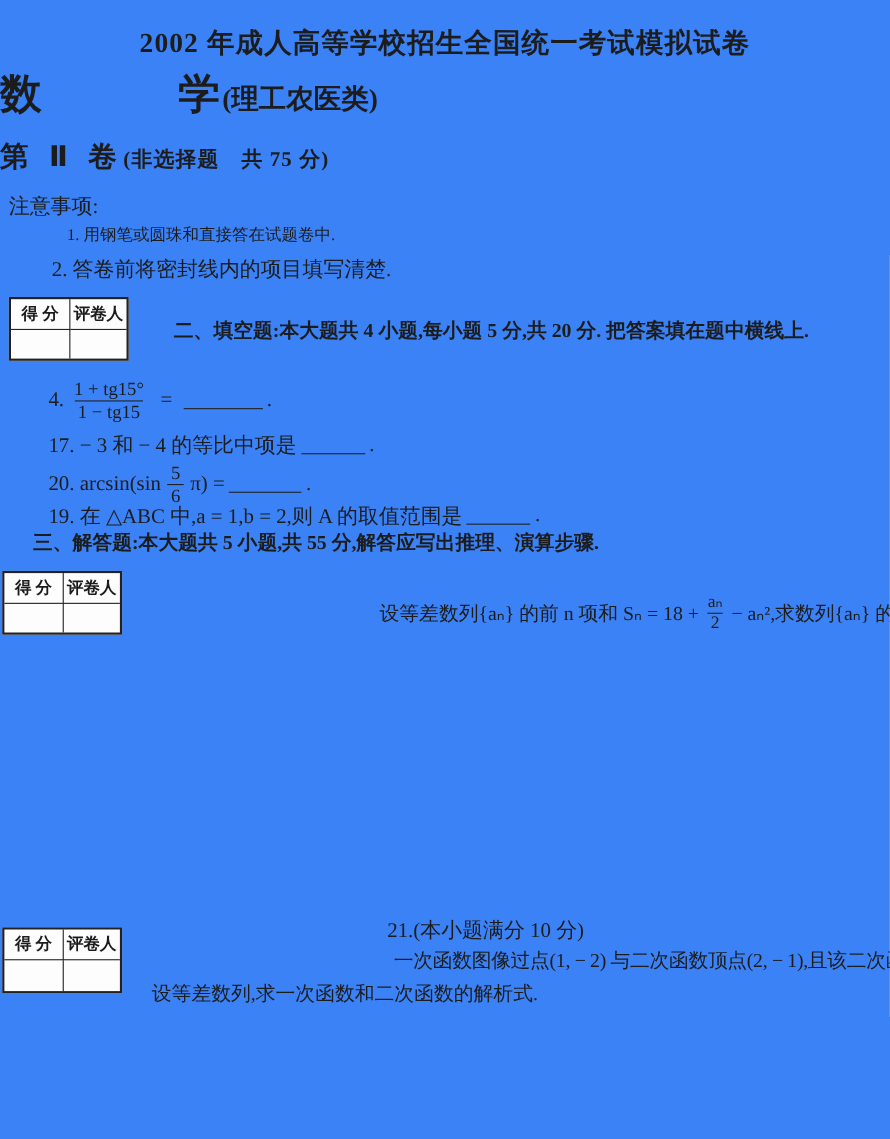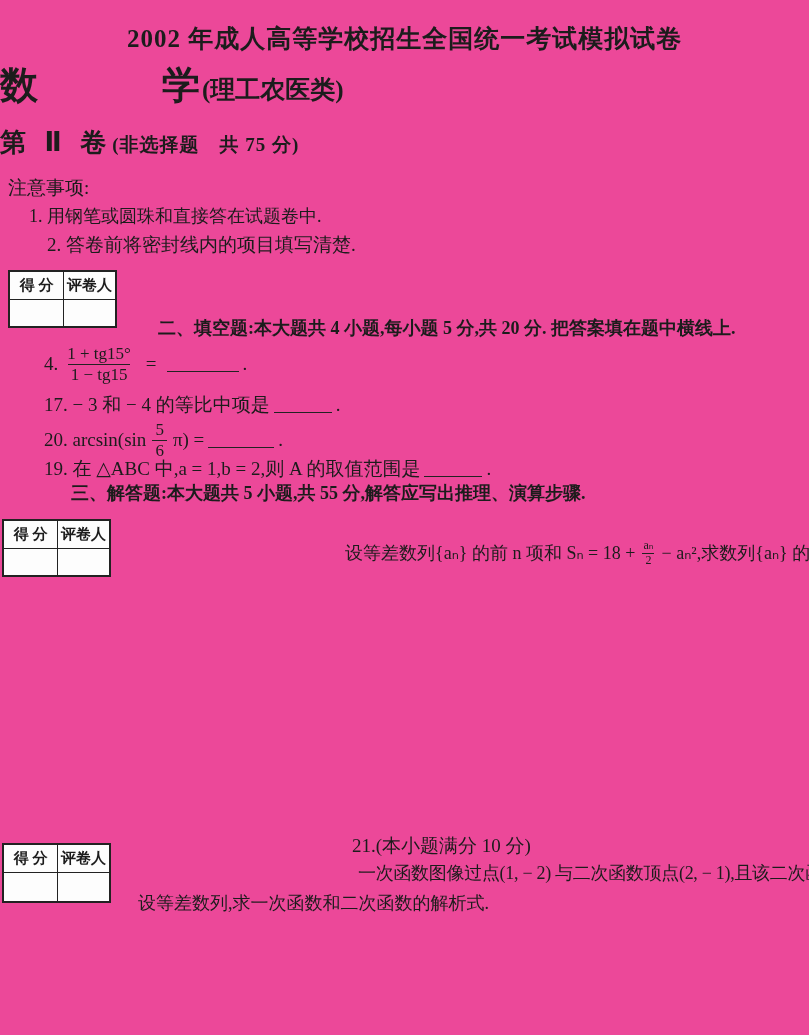--- a/index.html
+++ b/index.html
@@ -1,76 +1,76 @@
 <!DOCTYPE html>
 <html><head>
 <meta charset="utf-8">
 <style>
   * { margin:0; padding:0; box-sizing:border-box; }
   html,body { background:#e8e8e8; }
   .page {
     position:relative;
     width:809px; height:1035px;
     margin:0 auto;
-    background:#ec4899;
+    background:#3b82f6;
     color:#1c1c1c;
     font-family:"Liberation Serif","DejaVu Sans",serif;
     overflow:hidden;
   }
   .abs { position:absolute; }
   .center { left:0; width:100%; text-align:center; }
 
   .title { top:22px; font-size:25px; font-weight:700; letter-spacing:1px; }
 
   .subject-line { top:60px; display:flex; justify-content:center; align-items:baseline; }
   .subject-char { font-size:38px; font-weight:900; letter-spacing:2px; }
   .subject-gap { display:inline-block; width:122px; }
   .subject-type { font-size:25px; font-weight:700; }
 
   .volume-line { top:125px; display:flex; justify-content:center; align-items:baseline; }
   .volume-title { font-size:26px; font-weight:900; letter-spacing:6px; }
   .volume-sub { font-size:19px; font-weight:700; letter-spacing:1px; }
 
   .notes-heading { left:8px; top:175px; font-size:19px; font-weight:400; }
-  .note-item-1 { left:29px; top:204px; font-size:18px;font-family:Liberation Serif, serif; }
+  .note-item-1 { left:61px; top:204px; font-size:15px;font-family:Liberation Serif, serif; }
   .note-item-2 { left:47px; top:232px; font-size:19px; }
 
   .score-box {
     width:109px; height:58px;
     border:2px solid #222;
     display:grid;
     grid-template-columns:54px 1fr;
     grid-template-rows:28px 1fr;
     background:#fdfdfd;
   }
   .score-box .cell { display:flex; align-items:center; justify-content:center; font-size:15px; font-weight:600; }
   .score-box .br { border-right:1.5px solid #222; }
   .score-box .bb { border-bottom:1.5px solid #222; }
   .sb1 { left:8px; top:270px; }
   .sb2 { left:2px; top:519px; }
   .sb3 { left:2px; top:843px; height:60px; }
 
-  .sec2-heading { left:158px; top:288px; font-size:18px; font-weight:700;margin-top:28px; }
-  .sec3-heading { left:30px;  top:481px; font-size:18px; font-weight:700;margin-left:41px; }
+  .sec2-heading { left:158px; top:288px; font-size:18px; font-weight:700; }
+  .sec3-heading { left:30px;  top:481px; font-size:18px; font-weight:700; }
 
   .qrow { display:flex; align-items:center; font-size:19px; }
   .frac { display:inline-flex; flex-direction:column; align-items:center; font-size:17px; line-height:1.15; margin:0 6px; }
   .frac .den { border-top:1.6px solid #222; padding:0 3px; }
   .frac .num { padding:0 3px; }
   .blank { display:inline-block; border-bottom:1.6px solid #222; height:16px; margin:0 4px; }
   .w72 { width:72px; } .w58 { width:58px; } .w66 { width:66px; }
 
   .q16 { left:44px; top:344px; }
   .q17 { left:44px; top:392px; }
   .q18 { left:44px; top:420px; }
   .q19 { left:44px; top:456px; }
 
   .q20-heading { left:345px; top:511px; font-size:19px; }
   .q20-body { left:345px; top:539px; font-size:18px; white-space:nowrap; }
-  .q20-body .frac { font-size:12px; margin:0 5px; }
+  .q20-body .frac { font-size:16px; margin:0 5px; }
 
   .q21-heading { left:352px; top:833px; font-size:19px; }
   .q21-line1 { left:358px; top:861px; font-size:18px; white-space:nowrap; letter-spacing:-0.3px; }
   .q21-line2 { left:138px; top:891px; font-size:18px; white-space:nowrap; }
 
   .eq { margin:0 6px; }
 </style>
 </head>
 <body>
 

